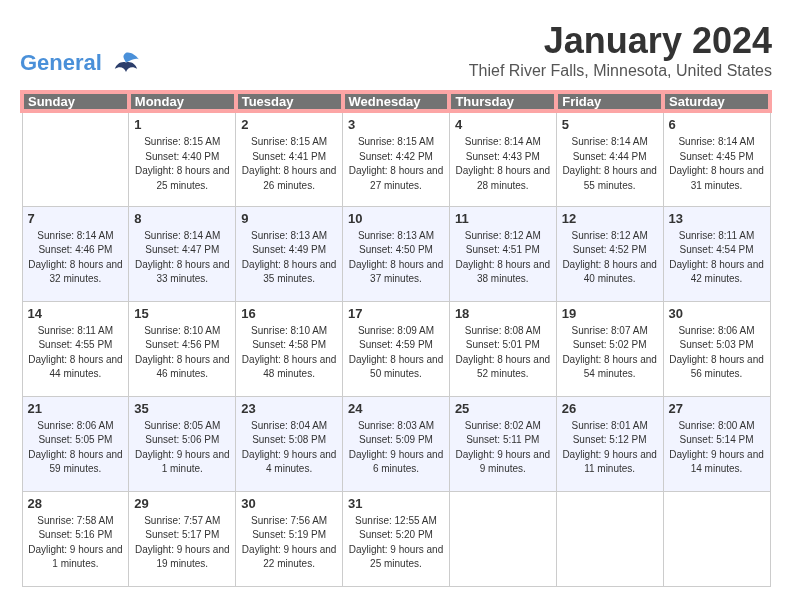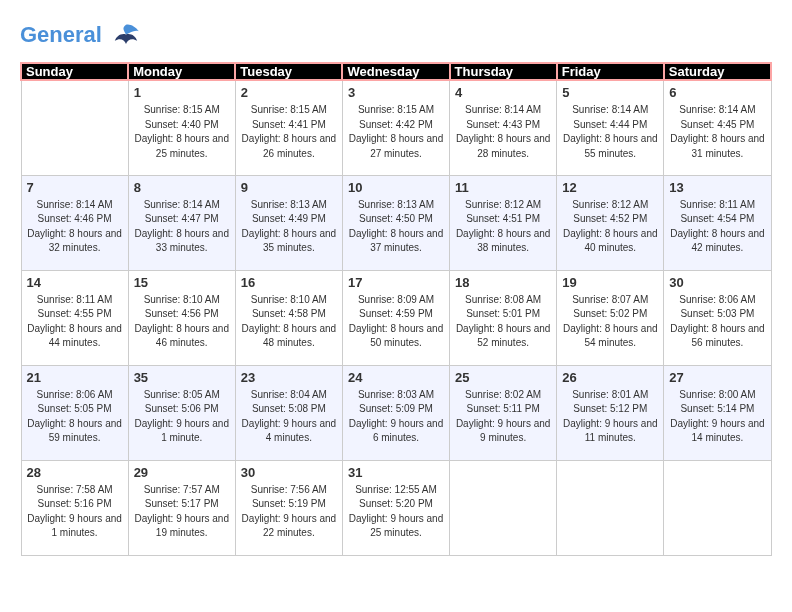--- a/index.html
+++ b/index.html
@@ -45,27 +45,27 @@
     .location {
       font-size: 16px;
       color: #555;
     }
     table {
       width: 100%;
       border-collapse: collapse;
       table-layout: fixed;
     }
     th {
-      background-color: #000000;
+      background-color: #737373;
       color: #fff;
       padding: 0 4px;
       font-size: 13px;
       font-weight: bold;
       text-align: left;
-      border: 2px solid #fca5a5;
+      border: 4px solid #fca5a5;
     }
     td {
       border: 1px solid #ccc;
       vertical-align: top;
       padding: 4px 5px;
       font-size: 11px;
       color: #333;
       min-height: 85px;
       height: 95px;
     }
@@ -100,20 +100,24 @@
     <div>
       <div class="logo-text">
         <span>General</span>
         <svg class="logo-bird" viewBox="0 0 40 36" style="display:inline-block;vertical-align:middle;margin-left:2px;">
           <path d="M20 4 C24 2 32 6 36 12 C30 10 26 14 20 16 C18 12 14 8 20 4Z" fill="#4a90d9"></path>
           <path d="M20 16 C14 14 8 18 6 24 C12 20 18 22 20 28 C22 22 28 20 34 24 C32 18 26 14 20 16Z" fill="#2c3e6b"></path>
         </svg>
       </div>
     </div>
   </div>
+  <div class="title-block">
+    <div class="month-title">January 2024</div>
+    <div class="location">Thief River Falls, Minnesota, United States</div>
+  </div>
 </div>
 
 <table>
   <thead>
     <tr id="header-row">
         <th>Sunday</th>
         <th>Monday</th>
         <th>Tuesday</th>
         <th>Wednesday</th>
         <th>Thursday</th>

